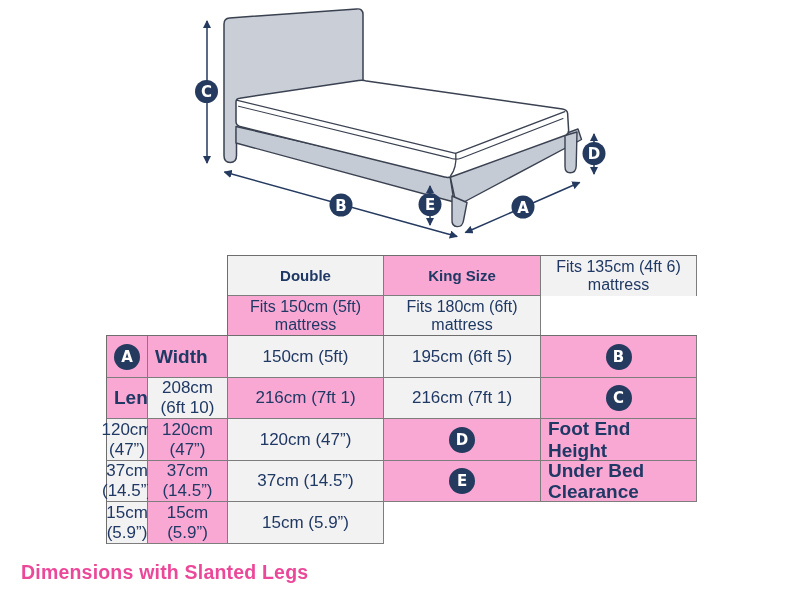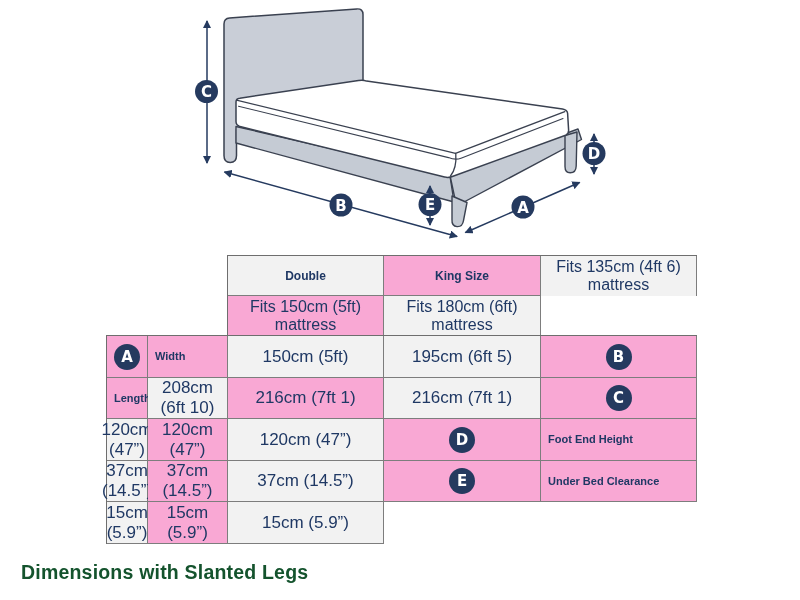--- a/index.html
+++ b/index.html
@@ -20,35 +20,35 @@
     display:grid;grid-template-columns:41px 80px 156px 157px 156px;
     grid-template-rows:42px 41px 42px 41px 42px;
     border-left:1px solid #6e6e6e;border-top:1px solid #6e6e6e;box-sizing:content-box;
   }
   .cell{
     display:flex;align-items:center;justify-content:center;
     border-right:1px solid #7d7d7d;border-bottom:1px solid #7d7d7d;
     color:#1f3864;background:#f9a8d4;box-sizing:border-box;text-align:center;
   }
   .cell.gray{background:#f2f2f2;}
-  .cell.name{font-weight:bold;font-size:12px;}
+  .cell.name{font-weight:bold;font-size:15px;}
   .cell.name.nb{border-bottom:1px solid #7d7d7d;}
   .cell.sub{font-size:16px;border-bottom:none;}
   .cell.label{
-    justify-content:flex-start;text-align:left;font-weight:bold;font-size:11px;
+    justify-content:flex-start;text-align:left;font-weight:bold;font-size:19px;
     line-height:1.12;padding-left:7px;padding-right:2px;
   }
   .cell.value{font-size:17px;}
   .circle{
     width:26px;height:26px;border-radius:50%;background:#253a5f;color:#fff;
     font-family:"DejaVu Sans",sans-serif;font-weight:bold;font-size:15px;
     line-height:26px;text-align:center;display:block;
   }
   .caption{
-    position:absolute;left:21px;top:561px;color:#14532d;
+    position:absolute;left:21px;top:561px;color:#ec4899;
     font-size:19.5px;font-weight:bold;letter-spacing:.2px;
   }
 </style>
 </head>
 <body>
 
 <svg class="bed" width="470" height="250" viewBox="0 0 470 250">
   <defs>
     <marker id="arw" viewBox="0 0 8 8" refX="7" refY="4" markerWidth="5.5" markerHeight="5.5" orient="auto-start-reverse">
       <path d="M0,0 L8,4 L0,8 Z" fill="#253a5f"></path>

